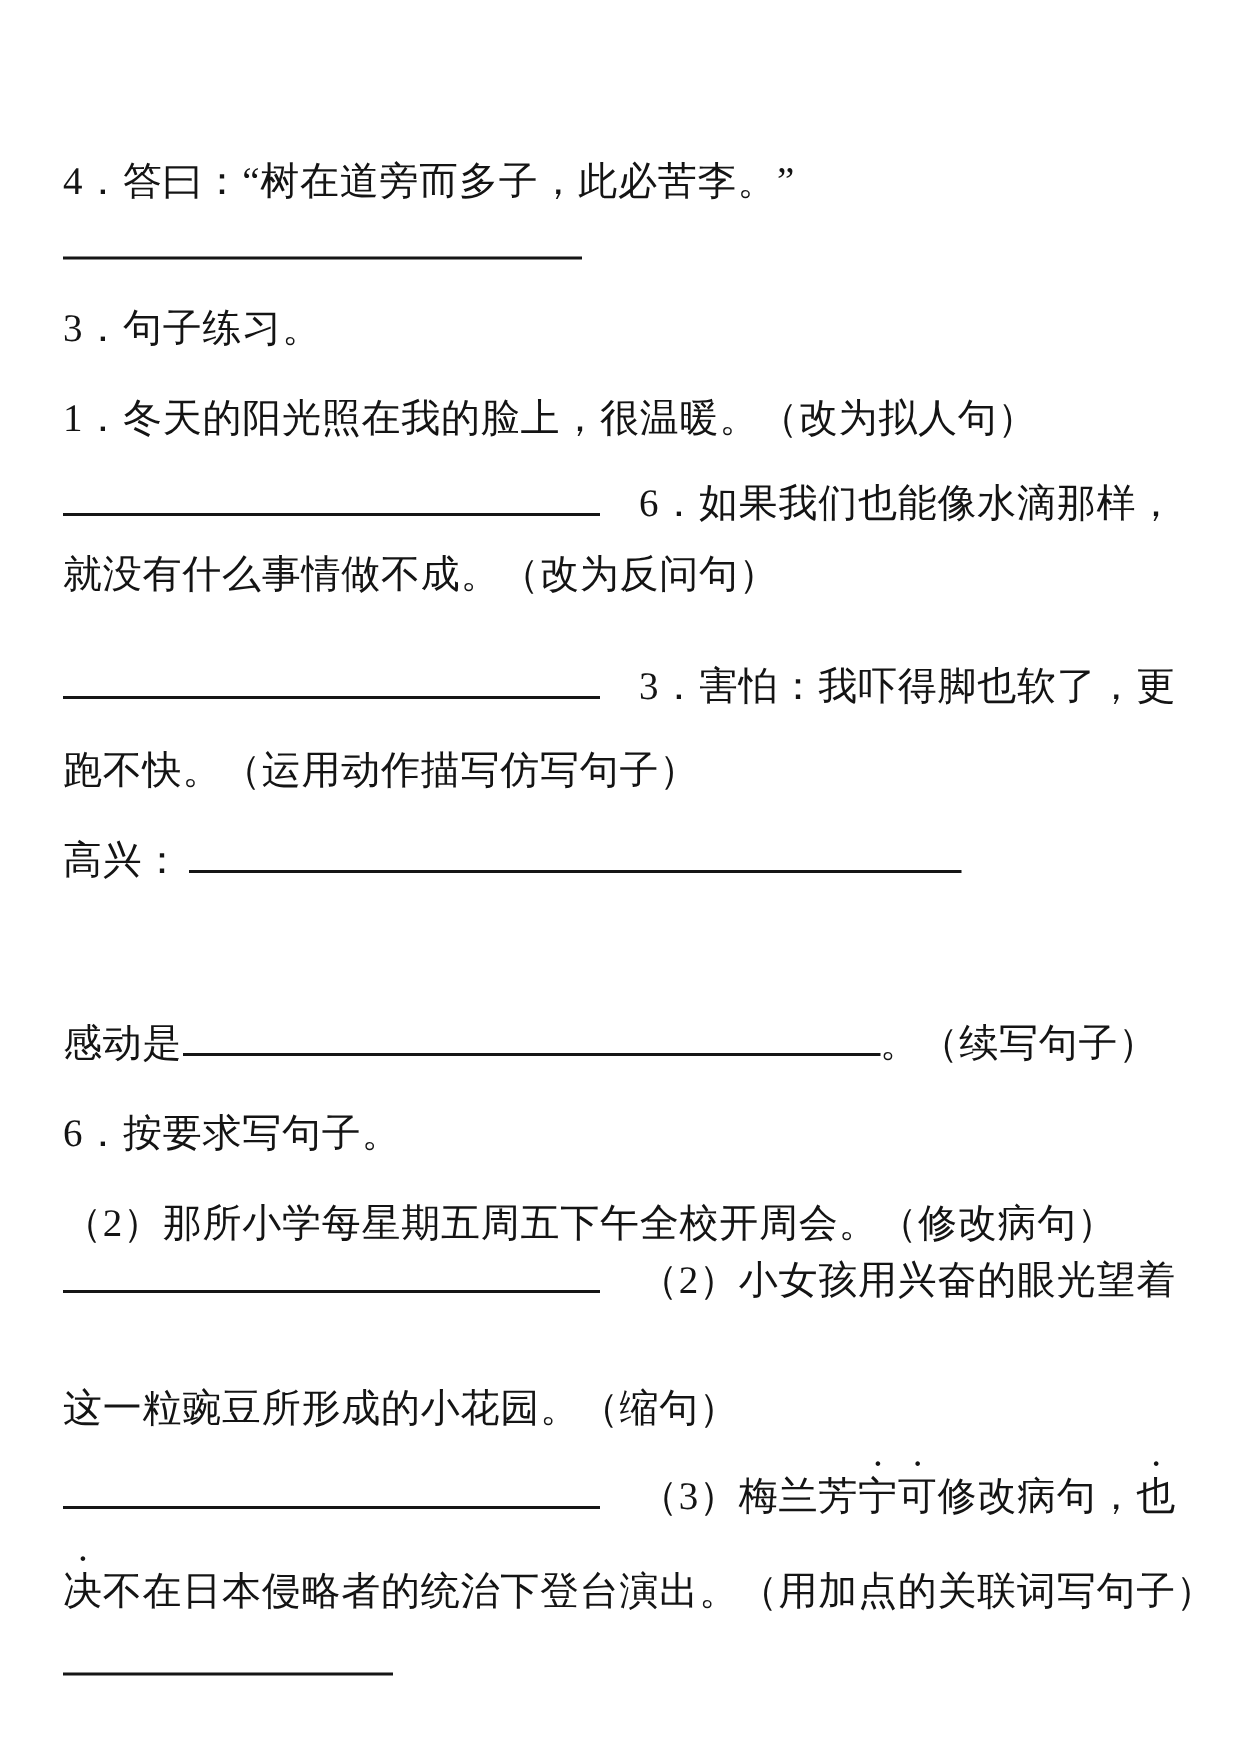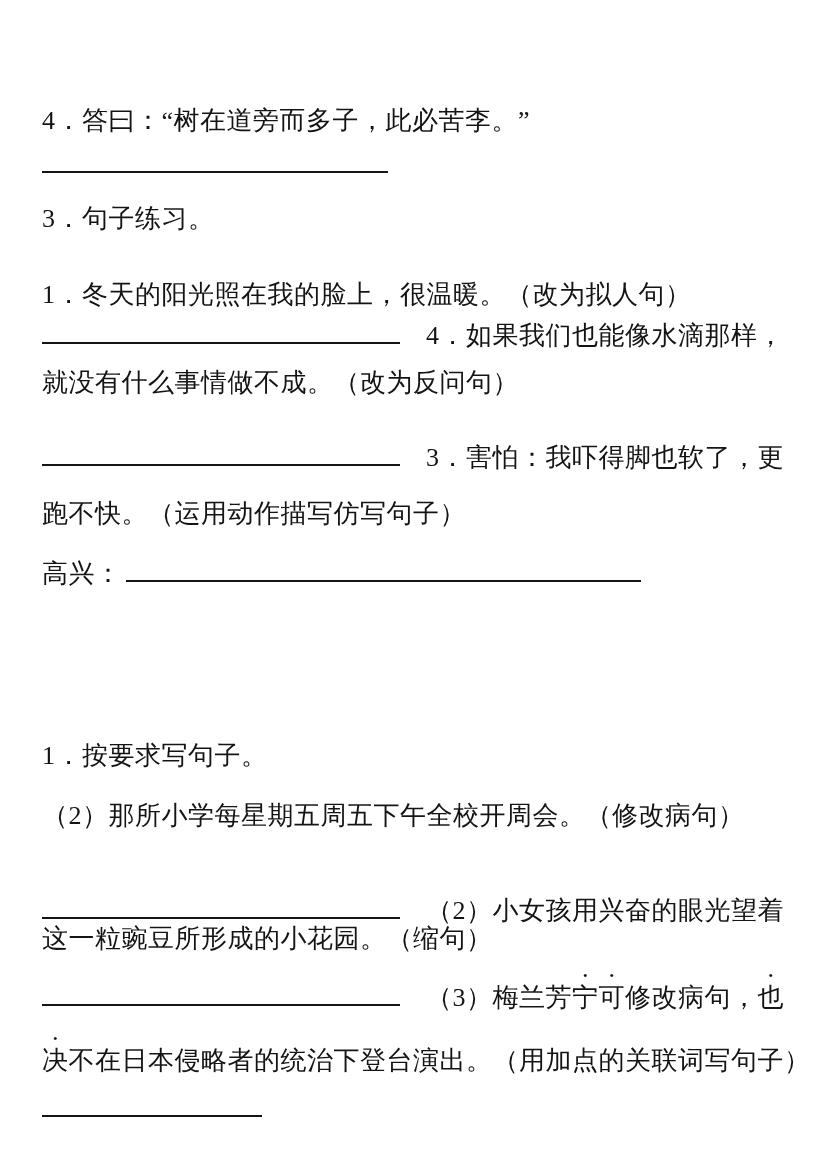--- a/index.html
+++ b/index.html
@@ -60,55 +60,58 @@
   </div>
 
   <div class="line" style="top:87px">
     <span class="blank w346"></span>
   </div>
 
   <div class="line" style="top:141px">
     <span>3．句子练习。</span>
   </div>
 
-  <div class="line" style="top:217px">
+  <div class="line" style="top:201px">
     <span>1．冬天的阳光照在我的脸上，很温暖。（改为拟人句）</span>
   </div>
 
   <div class="line" style="top:258px">
-    <span class="blank w358"></span><span>4．如果我们也能像水滴那样，</span>
+    <span class="blank w358"></span><span>6．如果我们也能像水滴那样，</span>
   </div>
 
   <div class="line" style="top:305px">
     <span>就没有什么事情做不成。（改为反问句）</span>
   </div>
 
   <div class="line" style="top:380px">
     <span class="blank w358"></span><span>3．害怕：我吓得脚也软了，更</span>
   </div>
 
   <div class="line" style="top:436px">
     <span>跑不快。（运用动作描写仿写句子）</span>
   </div>
 
   <div class="line" style="top:496px">
     <span>高兴：</span><span class="blank w515"></span>
   </div>
 
 
+  <div class="line" style="top:618px">
+    <span>感动是</span><span class="blank w465"></span><span>。（续写句子）</span>
+  </div>
 
   <div class="line" style="top:678px">
-    <span>1．按要求写句子。</span>
+    <span>6．按要求写句子。</span>
   </div>
 
   <div class="line" style="top:738px">
     <span>（2）那所小学每星期五周五下午全校开周会。（修改病句）</span>
   </div>
 
-  <div class="line" style="top:833px">
+  <div class="line" style="top:776px">
     <span class="blank w358"></span><span>（2）小女孩用兴奋的眼光望着</span>
   </div>
 
   <div class="line" style="top:861px">
     <span>这一粒豌豆所形成的小花园。（缩句）</span>
   </div>
 
   <div class="line" style="top:920px">
     <span class="blank w358"></span><span>（3）梅兰芳</span><span class="emph">宁可</span><span>修改病句，</span><span class="emph">也</span>
   </div>

